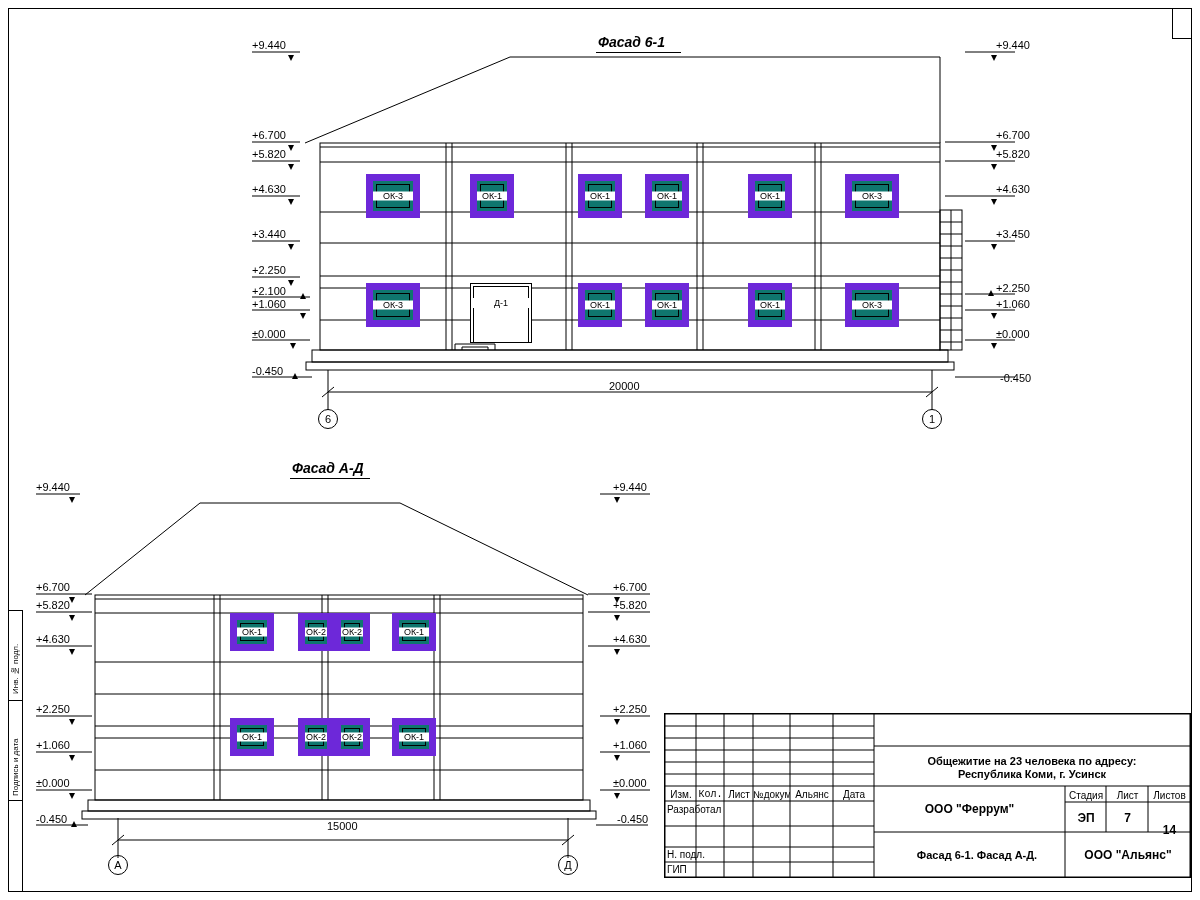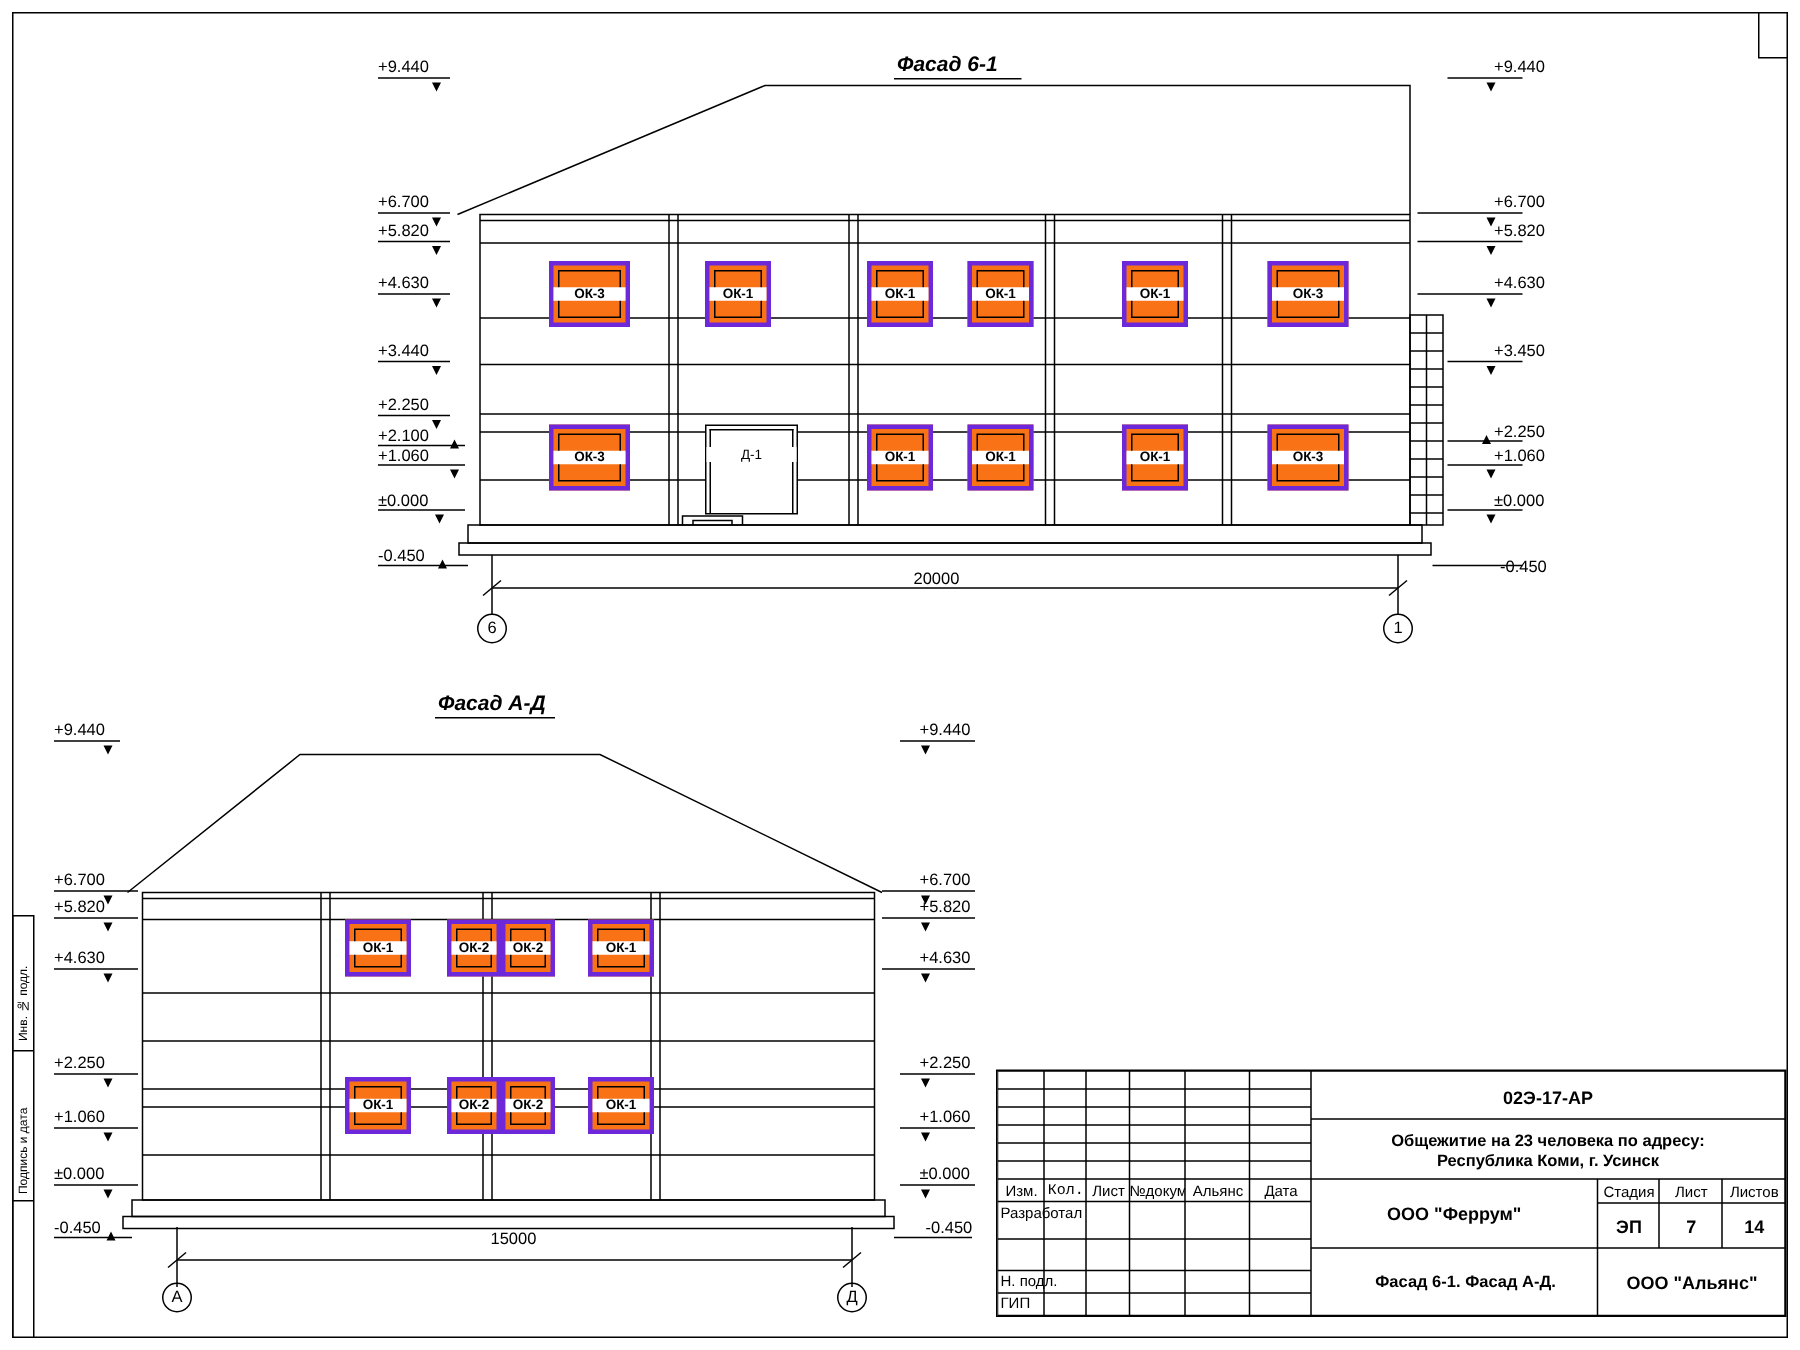--- a/index.html
+++ b/index.html
@@ -43,24 +43,23 @@
     font-size: 14px;
     white-space: nowrap;
   }
   .title-ul {
     position: absolute;
     height: 1px;
     background: #000;
   }
   .win {
     position: absolute;
-    border: 3px solid #6d28d9;
-    box-sizing: border-box;
-    background: #f97316;
-    font-weight: bold;
+    border: 7px solid #6d28d9;
+    box-sizing: border-box;
+    background: #0f766e;
   }
   .win-in {
     position: absolute;
     left: 3px; top: 3px; right: 3px; bottom: 3px;
     border: 1px solid #000;
     box-sizing: border-box;
   }
   .win-lbl {
     position: absolute;
     left: 0; right: 0;
@@ -507,32 +506,31 @@
     <div class="cell ctext c-center" style="left:32px; top:75px; width:27px;font-family:Liberation Mono, monospace;">Кол.</div>
     <div class="cell ctext c-center" style="left:60px; top:75px; width:28px;">Лист</div>
     <div class="cell ctext c-center" style="left:88px; top:75px; width:37px;">№докум.</div>
     <div class="cell ctext c-center" style="left:126px; top:75px; width:42px;">Альянс</div>
     <div class="cell ctext c-center" style="left:169px; top:75px; width:40px;">Дата</div>
 
     <div class="cell ctext" style="left:2px; top:90px; width:58px;">Разработал</div>
     <div class="cell ctext" style="left:2px; top:135px; width:58px;">Н. подл.</div>
     <div class="cell ctext" style="left:2px; top:150px; width:58px;">ГИП</div>
 
-    <div class="cell ctext c-center bold" style="left:210px; top:12px; width:314px; font-size:12px;">02Э-17-АР</div>
 
     <div class="cell ctext c-center bold" style="left:210px; top:41px; width:314px; font-size:11px;">Общежитие на 23 человека по адресу:</div>
     <div class="cell ctext c-center bold" style="left:210px; top:54px; width:314px; font-size:11px;">Республика Коми, г. Усинск</div>
 
     <div class="cell ctext c-center bold" style="left:210px; top:89px; width:189px; font-size:12px;">ООО "Феррум"</div>
 
     <div class="cell ctext c-center bold" style="left:210px; top:135px; width:204px; font-size:11px;">Фасад 6-1. Фасад  А-Д.</div>
 
     <div class="cell ctext c-center" style="left:401px; top:76px; width:40px;">Стадия</div>
     <div class="cell ctext c-center" style="left:442px; top:76px; width:41px;">Лист</div>
     <div class="cell ctext c-center" style="left:484px; top:76px; width:41px;">Листов</div>
     <div class="cell ctext c-center bold" style="left:401px; top:98px; width:40px; font-size:12px;">ЭП</div>
     <div class="cell ctext c-center bold" style="left:442px; top:98px; width:41px; font-size:12px;">7</div>
-    <div class="cell ctext c-center bold" style="left:484px; top:98px; width:41px; font-size:12px;">14</div>
+    <div class="cell ctext c-center bold" style="left:484px; top:110px; width:41px; font-size:12px;">14</div>
 
     <div class="cell ctext c-center bold" style="left:401px; top:135px; width:124px; font-size:12px;">ООО "Альянс"</div>
   </div>
 
 </div>
 
 </body></html>

